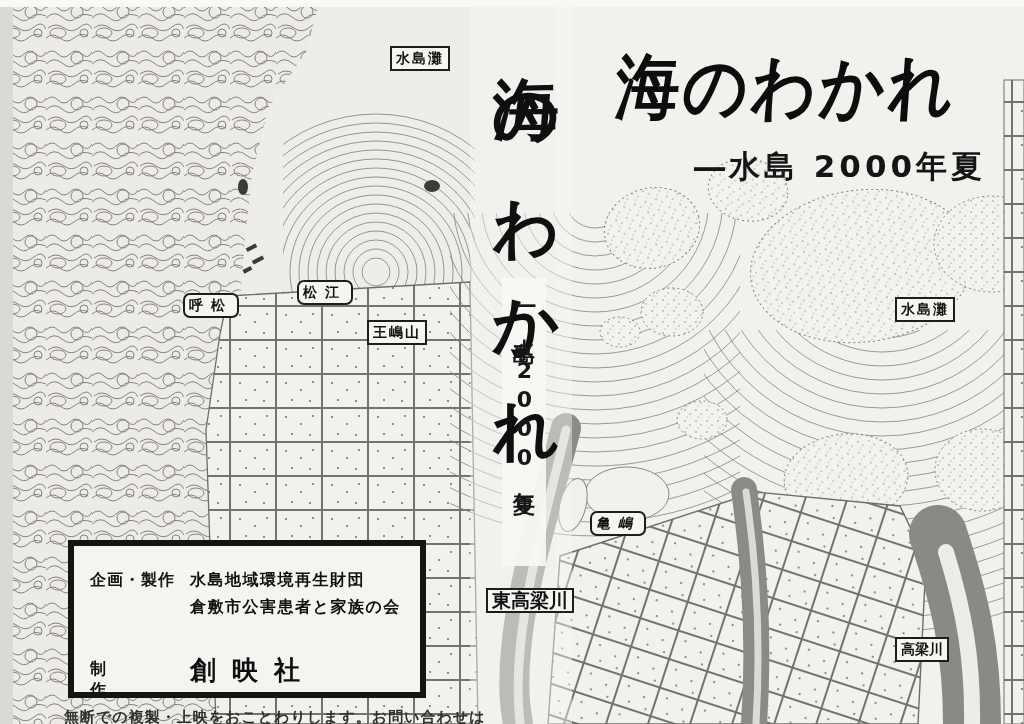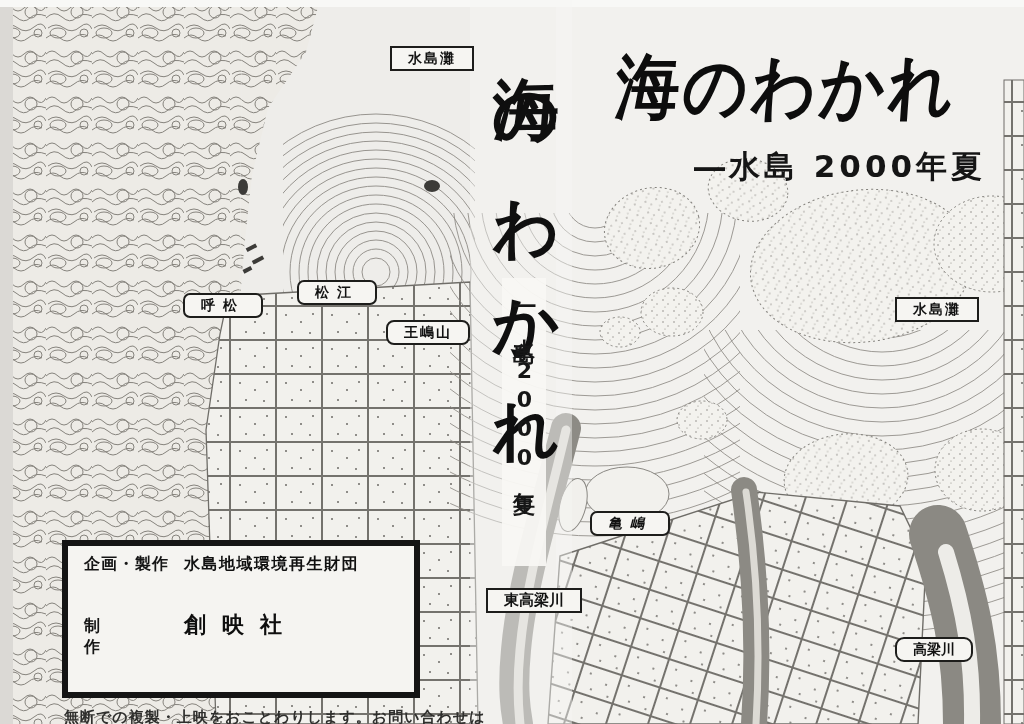--- a/index.html
+++ b/index.html
@@ -14,33 +14,33 @@
   .subtitle-main{position:absolute;left:694px;top:146px;font-size:31px;font-weight:700;
               letter-spacing:4px;color:#151515;white-space:nowrap;}
   .spine-title{position:absolute;left:481px;top:24px;writing-mode:vertical-rl;text-orientation:upright;
               font-size:66px;font-weight:900;letter-spacing:26px;line-height:92px;color:#0f0f0f;
               font-family:"DejaVu Serif","Liberation Serif",serif;transform:skewY(-1deg);}
   .spine-subtitle{position:absolute;left:509px;top:292px;writing-mode:vertical-rl;text-orientation:upright;
               font-size:22px;font-weight:700;letter-spacing:4px;line-height:30px;color:#161616;}
 
   
   .map-label{position:absolute;background:#f6f5f2;border:2px solid #1d1d1b;color:#121212;
-             font-weight:600;font-size:14px;line-height:19px;padding:1px 16px;white-space:nowrap;text-align:center;}
-  .ls8{letter-spacing:8px;border-radius:7px;} .ls2{letter-spacing:2px;} .fs13{font-size:15px;}
+             font-weight:600;font-size:14px;line-height:19px;padding:1px 4px;white-space:nowrap;text-align:center;}
+  .ls8{letter-spacing:8px;border-radius:7px;} .ls2{letter-spacing:2px;} .fs13{font-size:19px;}
 
   
-  .credits-box{position:absolute;left:62px;top:540px;width:358px;height:158px;box-sizing:border-box;
-               background:#f5f4f1;border:6px solid #141414;padding:4px 0 0 16px;}
+  .credits-box{position:absolute;left:68px;top:540px;width:358px;height:158px;box-sizing:border-box;
+               background:#f5f4f1;border:6px solid #141414;padding:20px 0 0 16px;}
   .credits-row{display:flex;align-items:flex-start;}
   .credits-label{flex:none;width:100px;font-size:16px;font-weight:600;letter-spacing:1px;margin-top:4px;color:#151515;}
   .credits-label.wide{letter-spacing:20px;}
   .credits-orgs{display:flex;flex-direction:column;font-size:16px;font-weight:700;letter-spacing:1.5px;
                 line-height:27px;color:#101010;}
   .credits-row.prod{margin-top:35px;}
-  .credits-prod{font-size:22px;font-weight:800;letter-spacing:16px;color:#0e0e0e;margin-top:-2px;}
+  .credits-prod{font-size:26px;font-weight:800;letter-spacing:16px;color:#0e0e0e;margin-top:-2px;}
 
   .footer-notice{position:absolute;left:64px;top:708px;font-size:15px;font-weight:600;
                  letter-spacing:1px;color:#2f2f2d;white-space:nowrap;}
 </style>
 </head>
 <body>
 
 <div class="stage">
 
   <svg class="map-bg" width="1024" height="724" viewBox="0 0 1024 724">
@@ -221,31 +221,32 @@
   </svg>
 
   <div class="spine-title">海のわかれ</div>
   <div class="spine-subtitle">―水島 2000年夏</div>
   <div class="title-main">海のわかれ</div>
   <div class="subtitle-main">―水島 2000年夏</div>
 
   <div class="map-label ls2" style="left:390px;top:46px;">水島灘</div>
   <div class="map-label ls8" style="left:183px;top:293px;">呼松</div>
   <div class="map-label ls8" style="left:297px;top:280px;">松江</div>
-  <div class="map-label ls2" style="left:386px;top:320px;border-radius:8px;">王嶋山</div>
+  <div class="map-label ls2" style="left:367px;top:320px;">王嶋山</div>
   <div class="map-label ls2" style="left:895px;top:297px;">水島灘</div>
   <div class="map-label ls8" style="left:590px;top:511px;font-style:italic;">亀嶋</div>
   <div class="map-label fs13" style="left:486px;top:588px;">東高梁川</div>
-  <div class="map-label" style="left:895px;top:637px;border-radius:9px;">高梁川</div>
+  <div class="map-label" style="left:895px;top:637px;">高梁川</div>
 
   <div class="credits-box">
     <div class="credits-row">
       <span class="credits-label">企画・製作</span>
       <span class="credits-orgs">
         <span>水島地域環境再生財団</span>
+        <span>倉敷市公害患者と家族の会</span>
       </span>
     </div>
     <div class="credits-row prod">
       <span class="credits-label wide">制　作</span>
       <span class="credits-prod">創映社</span>
     </div>
   </div>
 
   <div class="footer-notice">無断での複製・上映をおことわりします。お問い合わせは</div>
 

